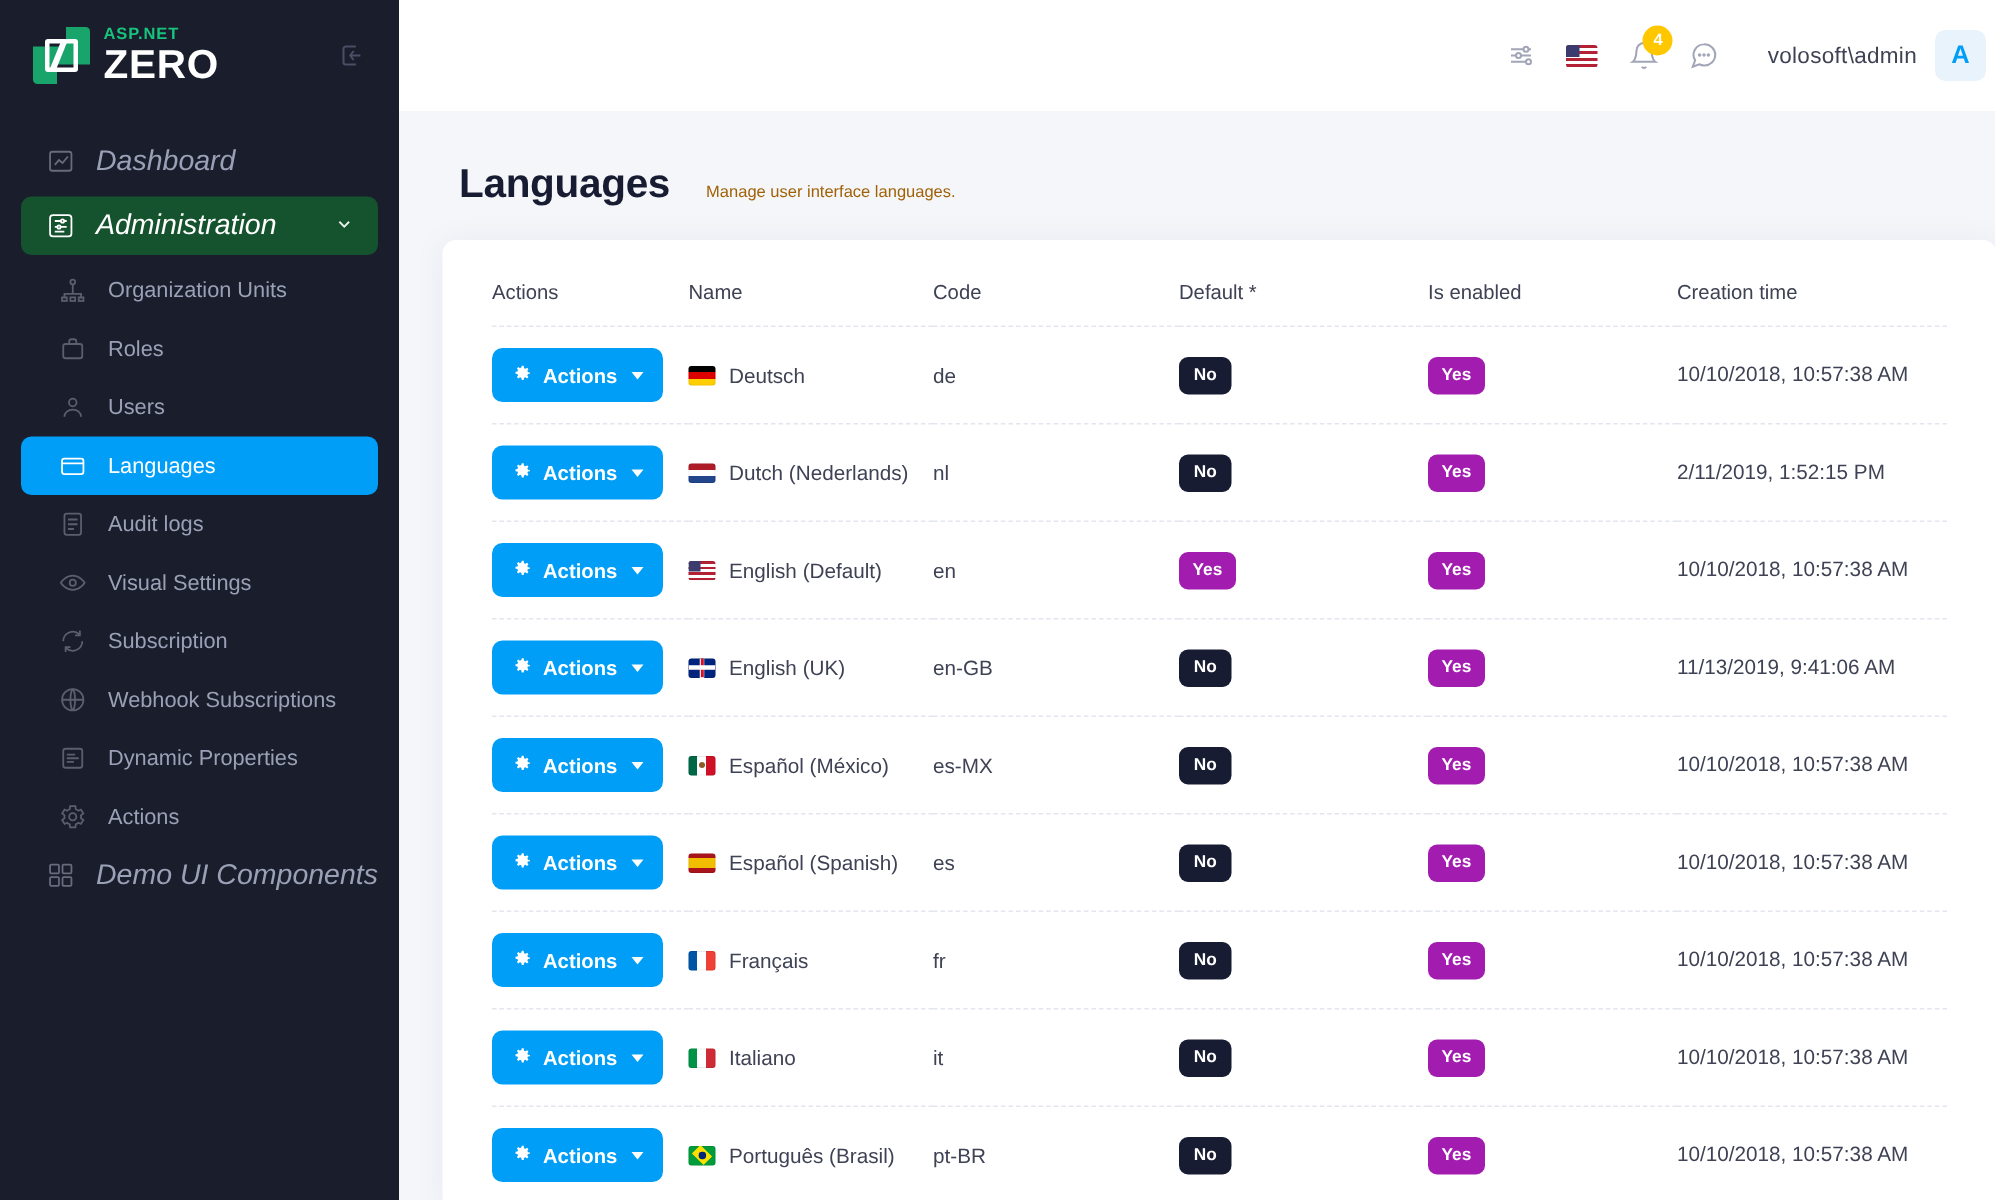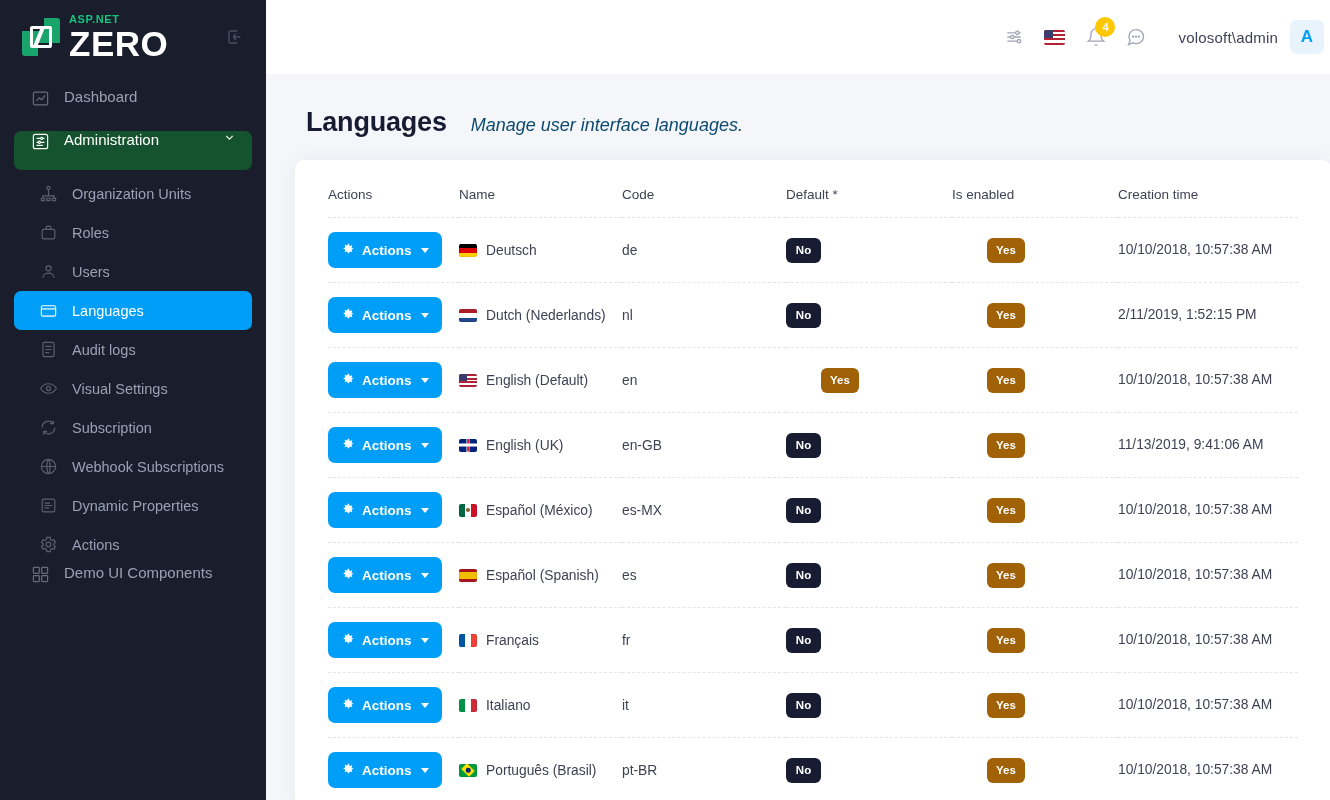--- a/index.html
+++ b/index.html
@@ -47,35 +47,35 @@
   .brand-mark .slash {
     position: absolute; left: 15px; top: 9px; width: 4px; height: 20px;
     background: #ffffff; transform: rotate(22deg);
   }
   .brand-text { line-height: 1; }
   .brand-top {
     color: #18C37D; font-size: 11px; font-weight: bold;
     letter-spacing: .6px; margin-bottom: 2px;
   }
   .brand-bottom {
-    color: #ffffff; font-size: 35px; font-weight: bold;
+    color: #ffffff; font-size: 27px; font-weight: bold;
     letter-spacing: .5px; line-height: .95;
   }
   .collapse-btn {
     width: 26px; height: 26px; display: flex; align-items: center; justify-content: center;
     color: #4a4f66; cursor: pointer;
   }
 
   .nav { padding-top: 14px; flex: 1; overflow: hidden; }
   .nav-item {
-    display: flex; align-items: flex-start; gap: 14px;
+    display: flex; align-items: center; gap: 14px;
     height: 39px; margin: 0 14px 0 14px;
     padding: 0 16px; border-radius: 7px;
-    color: #9AA0B5; font-size: 15px;
-    cursor: pointer; white-space: nowrap;
+    color: #9AA0B5; font-size: 19px;
+    cursor: pointer; white-space: nowrap; font-style: italic;
   }
   .nav-item .nv-ico {
     width: 20px; height: 20px; flex: 0 0 20px;
     display: flex; align-items: center; justify-content: center;
     opacity: .6;
   }
   .nav-item.active {
     background: #14532d; color: #ffffff;
   }
   .nav-item.active .nv-ico { opacity: 1; }
@@ -123,21 +123,21 @@
     display: flex; align-items: center; justify-content: center;
     font-size: 17px; font-weight: 600; cursor: pointer;
   }
 
   .content { flex: 1; overflow: hidden; padding: 0 29px; }
   .page-head {
     display: flex; align-items: baseline; gap: 24px;
     padding: 33px 11px 22px 11px;
   }
   .page-title { font-size: 27px; font-weight: bold; color: #181C32; letter-spacing: -.2px; }
-  .page-sub { font-size: 18px; color: #0c4a6e; font-style: italic; }
+  .page-sub { font-size: 11px; color: #a16207; }
 
   .card {
     background: #ffffff; border-radius: 9px;
     box-shadow: 0 0 22px rgba(30,40,70,.05);
     padding: 0 33px;
     height: 648px; overflow: hidden;
   }
   table { width: 100%; border-collapse: collapse; table-layout: fixed; }
   th {
     text-align: left; font-size: 13.5px; font-weight: normal;
@@ -169,21 +169,21 @@
     border-left: 4px solid transparent; border-right: 4px solid transparent;
     border-top: 5px solid #ffffff;
   }
   .name-cell { display: flex; align-items: center; gap: 9px; }
   .badge-pill {
     display: inline-flex; align-items: center; justify-content: center;
     min-width: 35px; height: 25px; padding: 0 9px;
     border-radius: 6px; font-size: 11.5px; font-weight: bold; color: #ffffff;
   }
   .badge-no { background: #181C32; }
-  .badge-yes { background: #a16207; margin-left: 35px; }
+  .badge-yes { background: #a21caf; }
   .time-cell { line-height: 1.45; }
 
   
   .flag { width: 18px; height: 13px; border-radius: 2px; flex: 0 0 18px; display:block; box-shadow: 0 0 0 .5px rgba(0,0,0,.12) inset; }
   .f-de { background: linear-gradient(#000 0 33.3%, #DD0000 33.3% 66.6%, #FFCE00 66.6% 100%); }
   .f-nl { background: linear-gradient(#AE1C28 0 33.3%, #fff 33.3% 66.6%, #21468B 66.6% 100%); }
   .f-us {
     background:
       repeating-linear-gradient(#B22234 0 1.85px, #fff 1.85px 3.7px);
     position: relative; overflow: hidden;

